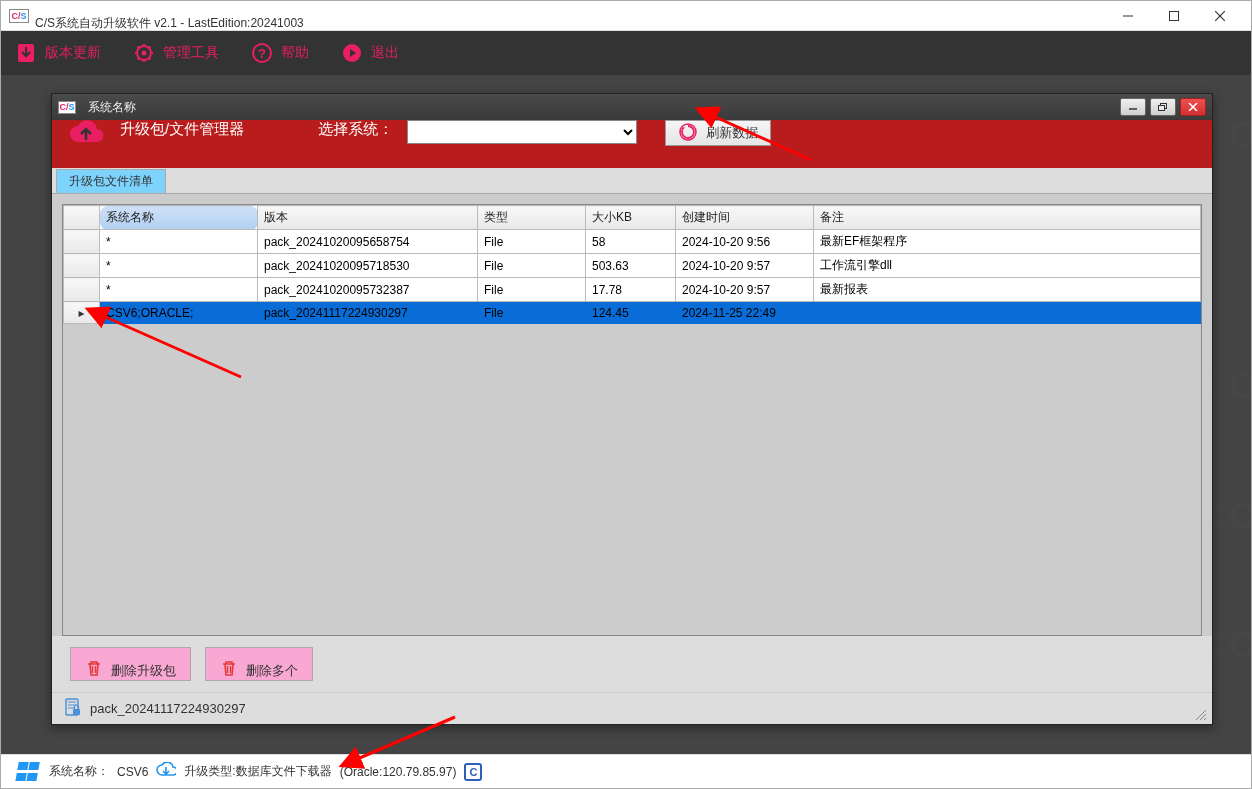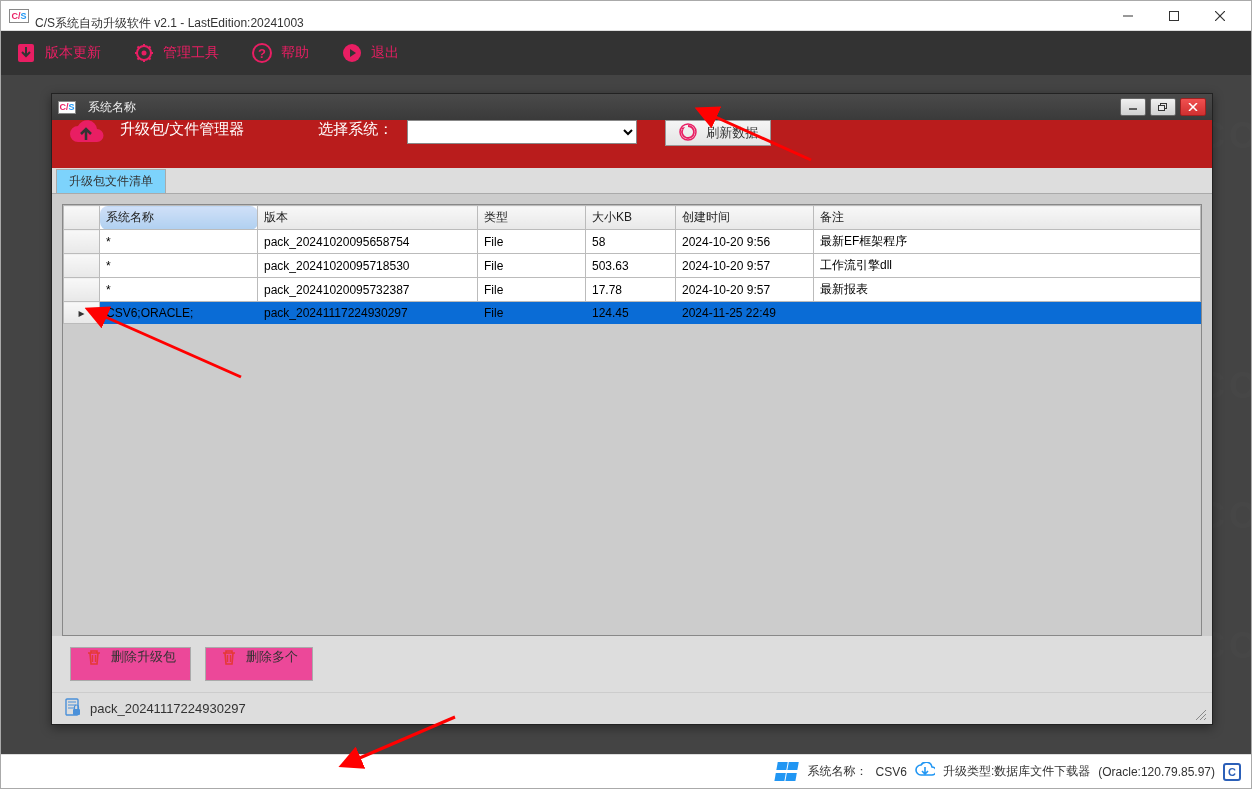--- a/index.html
+++ b/index.html
@@ -52,30 +52,30 @@
 th, td { border: 1px solid #bbb; padding: 3px 6px; text-align: left; font-size: 12px; height: 22px; overflow:hidden; white-space:nowrap; }
 th { background: linear-gradient(#f8f8f8,#e8e8e8); font-weight: normal; color:#222; }
 th.selected { background: linear-gradient(#d0e0f8,#b0d0f0); border-radius: 8px; }
 .rowhdr { width: 34px; background: linear-gradient(#f8f8f8,#e8e8e8); text-align:center; }
 tr.selected td { background: #0a6cd6; color: #000000; border-color:#0a6cd6; }
 tr.selected td.rowhdr { background: linear-gradient(#f8f8f8,#e8e8e8); color:#333; border-color:#bbb; }
 .grid-fill { flex:1; background:#ccc; }
 
 
 .bottom-bar { height: 56px; background: #ddd; display: flex; align-items: center; padding: 0 18px; gap: 14px; }
-.action-btn { height: 34px; padding: 0 14px; background: #ec4899; border: 1px solid #aaa; display:flex; align-items:flex-start; gap:8px; font-size:13px; color:#333; cursor:pointer; }
+.action-btn { height: 34px; padding: 0 14px; background: #f9a8d4; border: 1px solid #aaa; display:flex; align-items:flex-end; gap:8px; font-size:13px; color:#333; cursor:pointer; }
 .trash-icon { color:#e53935; }
 .view-icon { color:#2196f3; }
 
 
 .statusline { height: 32px; background: #ddd; display:flex; align-items:center; padding:0 12px; font-size:13px; color:#333; gap:8px; border-top:1px solid #ccc; position:relative; }
 .grip { position:absolute; right:4px; bottom:2px; width:14px; height:14px; }
 
 
-.footer { height: 34px; background: #fff; border-top: 1px solid #ddd; display:flex; align-items:center; padding:0 10px; gap:8px; font-size:12px; color:#333;justify-content:flex-end; }
+.footer { height: 34px; background: #fff; border-top: 1px solid #ddd; display:flex; align-items:center; padding:0 16px; gap:8px; font-size:12px; color:#333; }
 .win-flag { width:24px; height:20px; display:flex; flex-wrap:wrap; gap:1px; transform: skewX(-10deg); }
 .win-flag span { width:10px; height:8px; background:#2196f3; }
 .dl-icon { color:#2196f3; font-size:16px; }
 .cs-logo { width:18px; height:18px; border:2px solid #2b5fb8; border-radius:3px; display:inline-flex; align-items:center; justify-content:center; color:#2b5fb8; font-weight:bold; font-size:11px; }
 
 
 .arrow { position:absolute; pointer-events:none; }
 .arrow svg { overflow:visible; }
 </style>
 </head>

